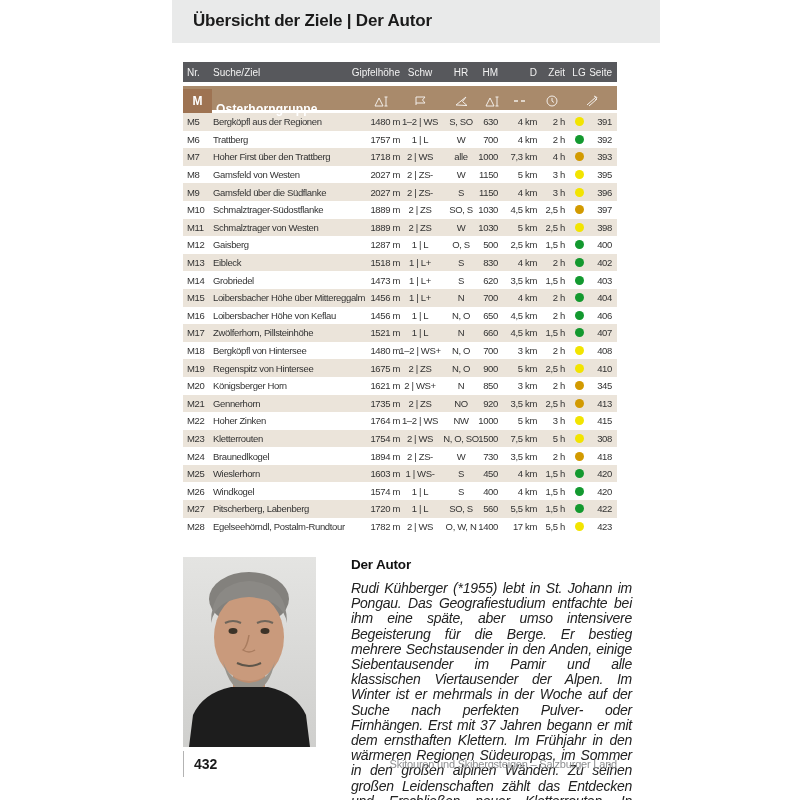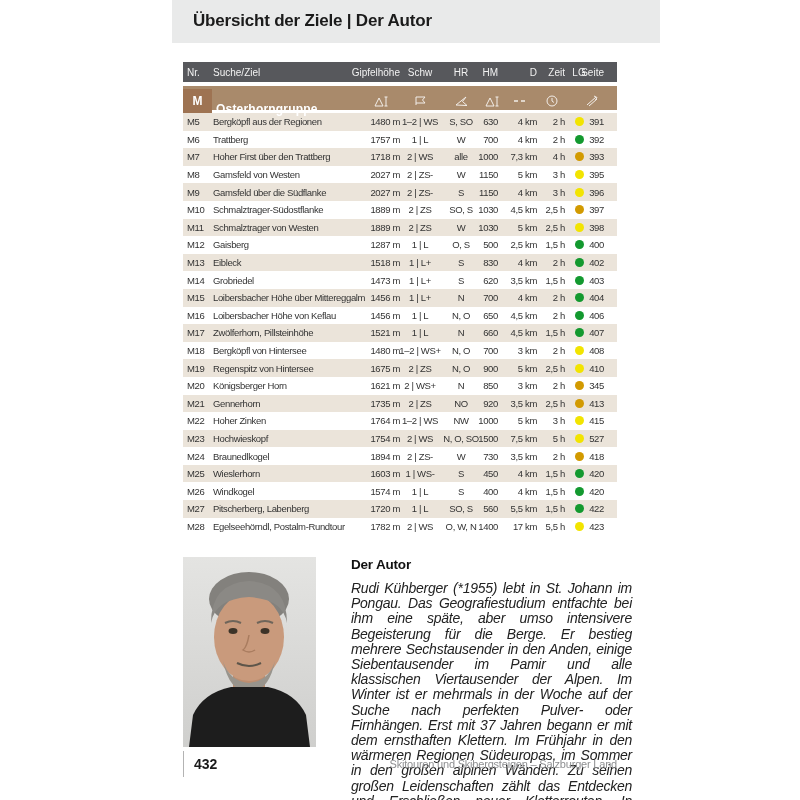--- a/index.html
+++ b/index.html
@@ -20,21 +20,21 @@
   .trow { height:17.6px; font-size:9.5px; color:#333; letter-spacing:-0.35px; }
   .trow.alt { background:#ebe4da; }
   .c { display:flex; align-items:center; white-space:nowrap; }
   .al { justify-content:flex-start; }
   .ar { justify-content:flex-end; }
   .ac { justify-content:center; }
   .c.nr { padding-left:4px; }
   .c.name { padding-left:1px; }
   .c.hm { padding-right:4px; }
   .c.d, .c.zeit { padding-right:1px; }
-  .c.seite { padding-right:13px; }
+  .c.seite { padding-right:5px; }
   .thead .c.nr { padding-left:4px; }
   .thead .c.seite { }
   .dot { width:9px; height:9px; border-radius:50%; display:inline-block; }
 
   .author { position:absolute; left:183px; top:557px; width:434px; }
   .photo { position:absolute; left:0; top:0; width:133px; height:190px; background:#dddddb; overflow:hidden; }
   .atext { position:absolute; left:168px; top:0; width:281px; }
   .atext h2 { font-size:13.5px; font-weight:bold; color:#111; margin-bottom:9px; letter-spacing:-0.2px; }
   .atext p { font-size:14px; font-style:italic; color:#222; line-height:15.2px; letter-spacing:-0.25px; text-align:justify; }
 
@@ -376,31 +376,31 @@
     <span class="c ar d">5 km</span>
     <span class="c ar zeit">3 h</span>
     <span class="c ac">
           <span class="dot" style="background: rgb(242, 228, 0);"></span>
         </span>
     <span class="c ar seite">415</span>
   </div>
 
   <div class="trow grid alt">
     <span class="c al nr">M23</span>
-    <span class="c al name">Hochwieskopf</span>
+    <span class="c al name">Kletterrouten</span>
     <span class="c ar">1754 m</span>
     <span class="c ac">2 | WS</span>
     <span class="c ac">N, O, SO</span>
     <span class="c ar hm">1500</span>
     <span class="c ar d">7,5 km</span>
     <span class="c ar zeit">5 h</span>
     <span class="c ac">
           <span class="dot" style="background: rgb(242, 228, 0);"></span>
         </span>
-    <span class="c ar seite">527</span>
+    <span class="c ar seite">308</span>
   </div>
 
   <div class="trow grid">
     <span class="c al nr">M24</span>
     <span class="c al name">Braunedlkogel</span>
     <span class="c ar">1894 m</span>
     <span class="c ac">2 | ZS-</span>
     <span class="c ac">W</span>
     <span class="c ar hm">730</span>
     <span class="c ar d">3,5 km</span>

